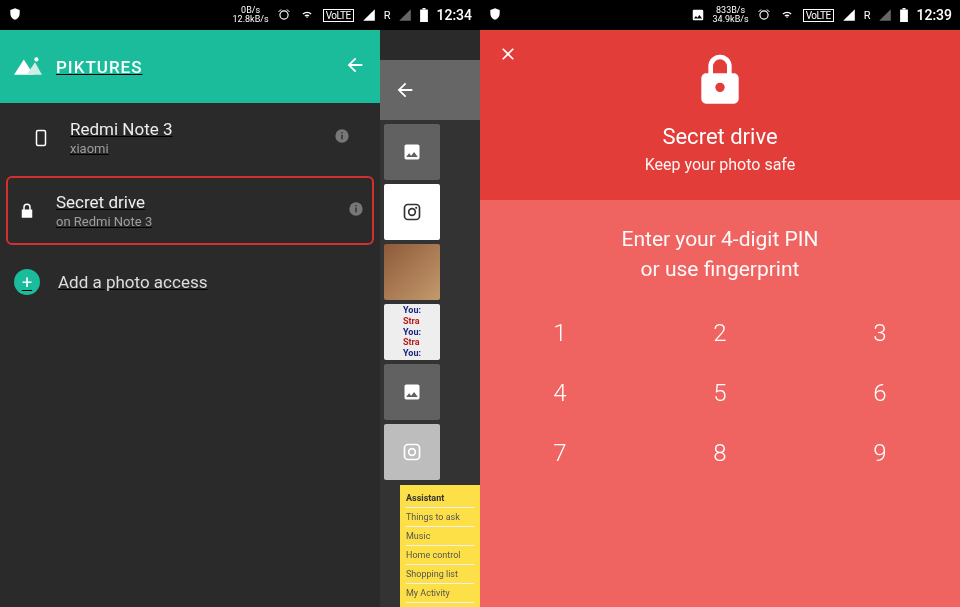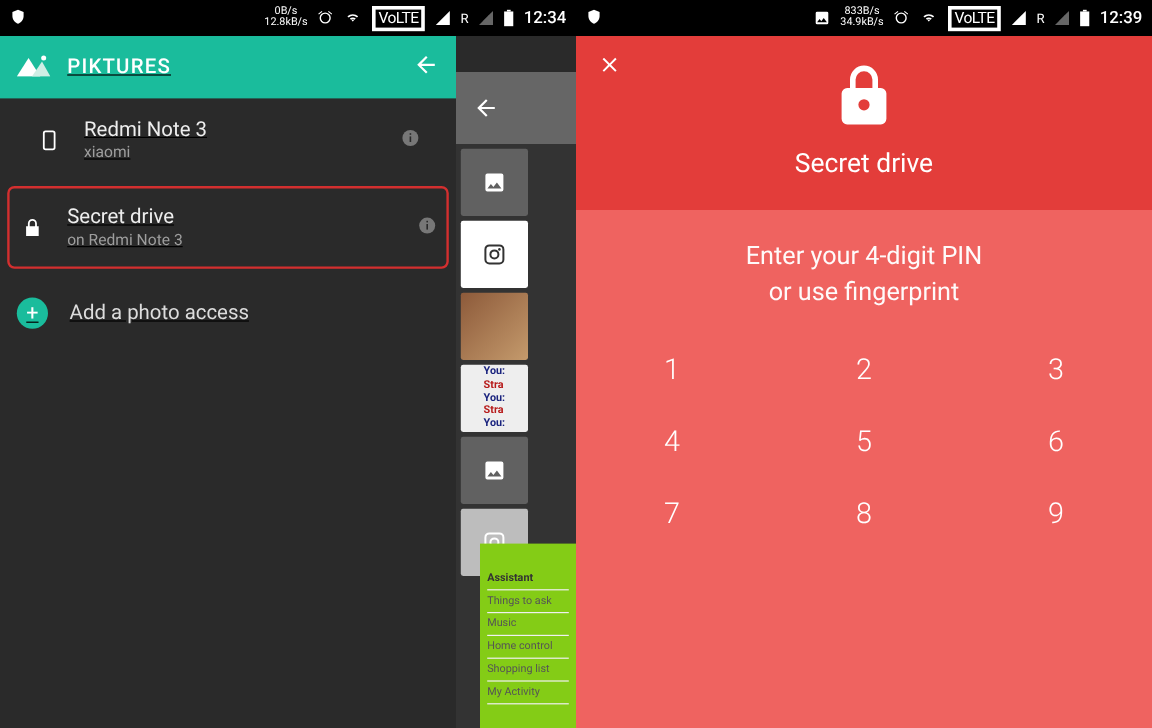--- a/index.html
+++ b/index.html
@@ -9,25 +9,25 @@
   .phone.left { width: 480px; background: #2a2a2a; text-decoration: underline; }
   .phone.right { width: 480px; background: #ef5350; }
 
   
   .statusbar { height: 30px; background: #000; color: #fff; display: flex; align-items: center; justify-content: flex-end; gap: 8px; padding: 0 8px; font-size: 11px; }
   .statusbar .shield { margin-right: auto; }
   .statusbar .shield svg { width: 14px; height: 14px; fill: #fff; }
   .statusbar .speed { font-size: 9px; line-height: 1; text-align: center; }
   .statusbar .icon { display: inline-flex; }
   .statusbar svg { fill: #fff; }
-  .statusbar .volte { border: 3px solid #ffffff; font-size: 13px; padding: 0 2px; letter-spacing: -0.5px; }
+  .statusbar .volte { border: 1px solid #ffffff; font-size: 10px; padding: 0 2px; letter-spacing: -0.5px; }
   .statusbar .time { font-size: 14px; font-weight: 500; }
 
   
-  .appbar { height: 52px; background: #1abc9c; display: flex; align-items: center; padding: 0 14px; color: #fff; gap: 14px; }
+  .appbar { height: 73px; background: #1abc9c; display: flex; align-items: center; padding: 0 14px; color: #fff; gap: 14px; }
   .appbar .logo svg { width: 28px; height: 20px; }
   .appbar .title { font-size: 17px; font-weight: 500; letter-spacing: 1px; }
   .appbar .back-btn { margin-left: auto; }
   .appbar .back-btn svg { width: 22px; height: 22px; fill: #fff; }
 
   .drawer { flex: 1; background: #2a2a2a; display: flex; flex-direction: column; position: relative; }
   .drawer-item { display: flex; align-items: center; padding: 16px 30px; color: #fff; gap: 18px; }
   .drawer-item .ico { width: 22px; display: flex; justify-content: center; }
   .drawer-item .ico svg { fill: #fff; width: 18px; height: 18px; }
   .drawer-item .txt .primary { font-size: 17px; color: #eee; }
@@ -46,21 +46,21 @@
   .peek .peekbar svg { width: 22px; height: 22px; fill: #fff; }
   .peek .grid { flex: 1; background: #333; display: flex; flex-direction: column; gap: 4px; padding: 4px 0 0 4px; }
   .thumb { width: 56px; height: 56px; background: #555; border-radius: 2px; display: flex; align-items: center; justify-content: center; color:#fff; font-size:9px; overflow:hidden; }
   .thumb.white { background: #fff; color:#333; }
   .thumb.dark { background: #616161; }
   .thumb svg { width: 20px; height: 20px; fill: #fff; }
   .thumb.white svg { fill: #333; }
   .chatthumb { background:#eee; font-size:9px; line-height:1.2; padding:18px; color:#333; text-align:left;}
   .chatthumb .y{color:#1a237e;font-weight:bold;}
   .chatthumb .s{color:#b71c1c;font-weight:bold;}
-  .menu-panel { position:absolute; bottom:0; right:0; width:80px; background:#84cc16; font-size:9px; color:#555; padding:20px 6px; }
+  .menu-panel { position:absolute; bottom:0; right:0; width:80px; background:#fde047; font-size:9px; color:#555; padding:4px 6px; }
   .menu-panel div { padding:4px 0; border-bottom:1px solid #f0f0f0; }
   .menu-panel .hdr { font-weight:bold; color:#333; }
 
   
   .lockhdr { background: #e33d3a; padding: 20px 0 26px 0; display: flex; flex-direction: column; align-items: center; color: #fff; position: relative; }
   .lockhdr .close { position: absolute; top: 14px; left: 18px; }
   .lockhdr .close svg { width: 20px; height: 20px; fill: #fff; }
   .lockicon svg { width: 56px; height: 56px; }
   .lockhdr .t1 { font-size: 22px; margin-top: 14px; }
   .lockhdr .t2 { font-size: 16px; margin-top: 6px; opacity: .95; }
@@ -272,20 +272,21 @@
           <path d="M19 6.4L17.6 5 12 10.6 6.4 5 5 6.4 10.6 12 5 17.6 6.4 19 12 13.4 17.6 19 19 17.6 13.4 12z"></path>
         </svg>
     </span>
     <span class="lockicon">
       <svg viewBox="0 0 24 24">
           <path fill="#fff" d="M18 10h-1V7a5 5 0 00-10 0v3H6a2 2 0 00-2 2v9a2 2 0 002 2h12a2 2 0 002-2v-9a2 2 0 00-2-2zM9 7a3 3 0 016 0v3H9z"></path>
           <circle cx="12" cy="16" r="2" fill="#e33d3a"></circle>
         </svg>
     </span>
     <div class="t1">Secret drive</div>
+    <div class="t2">Keep your photo safe</div>
   </div>
 
   <div class="lockbody">
     <div class="prompt">
       <span>Enter your 4-digit PIN</span><br>
       <span>or use fingerprint</span>
     </div>
     <div class="keypad">
       <div class="key">1</div>
       <div class="key">2</div>

